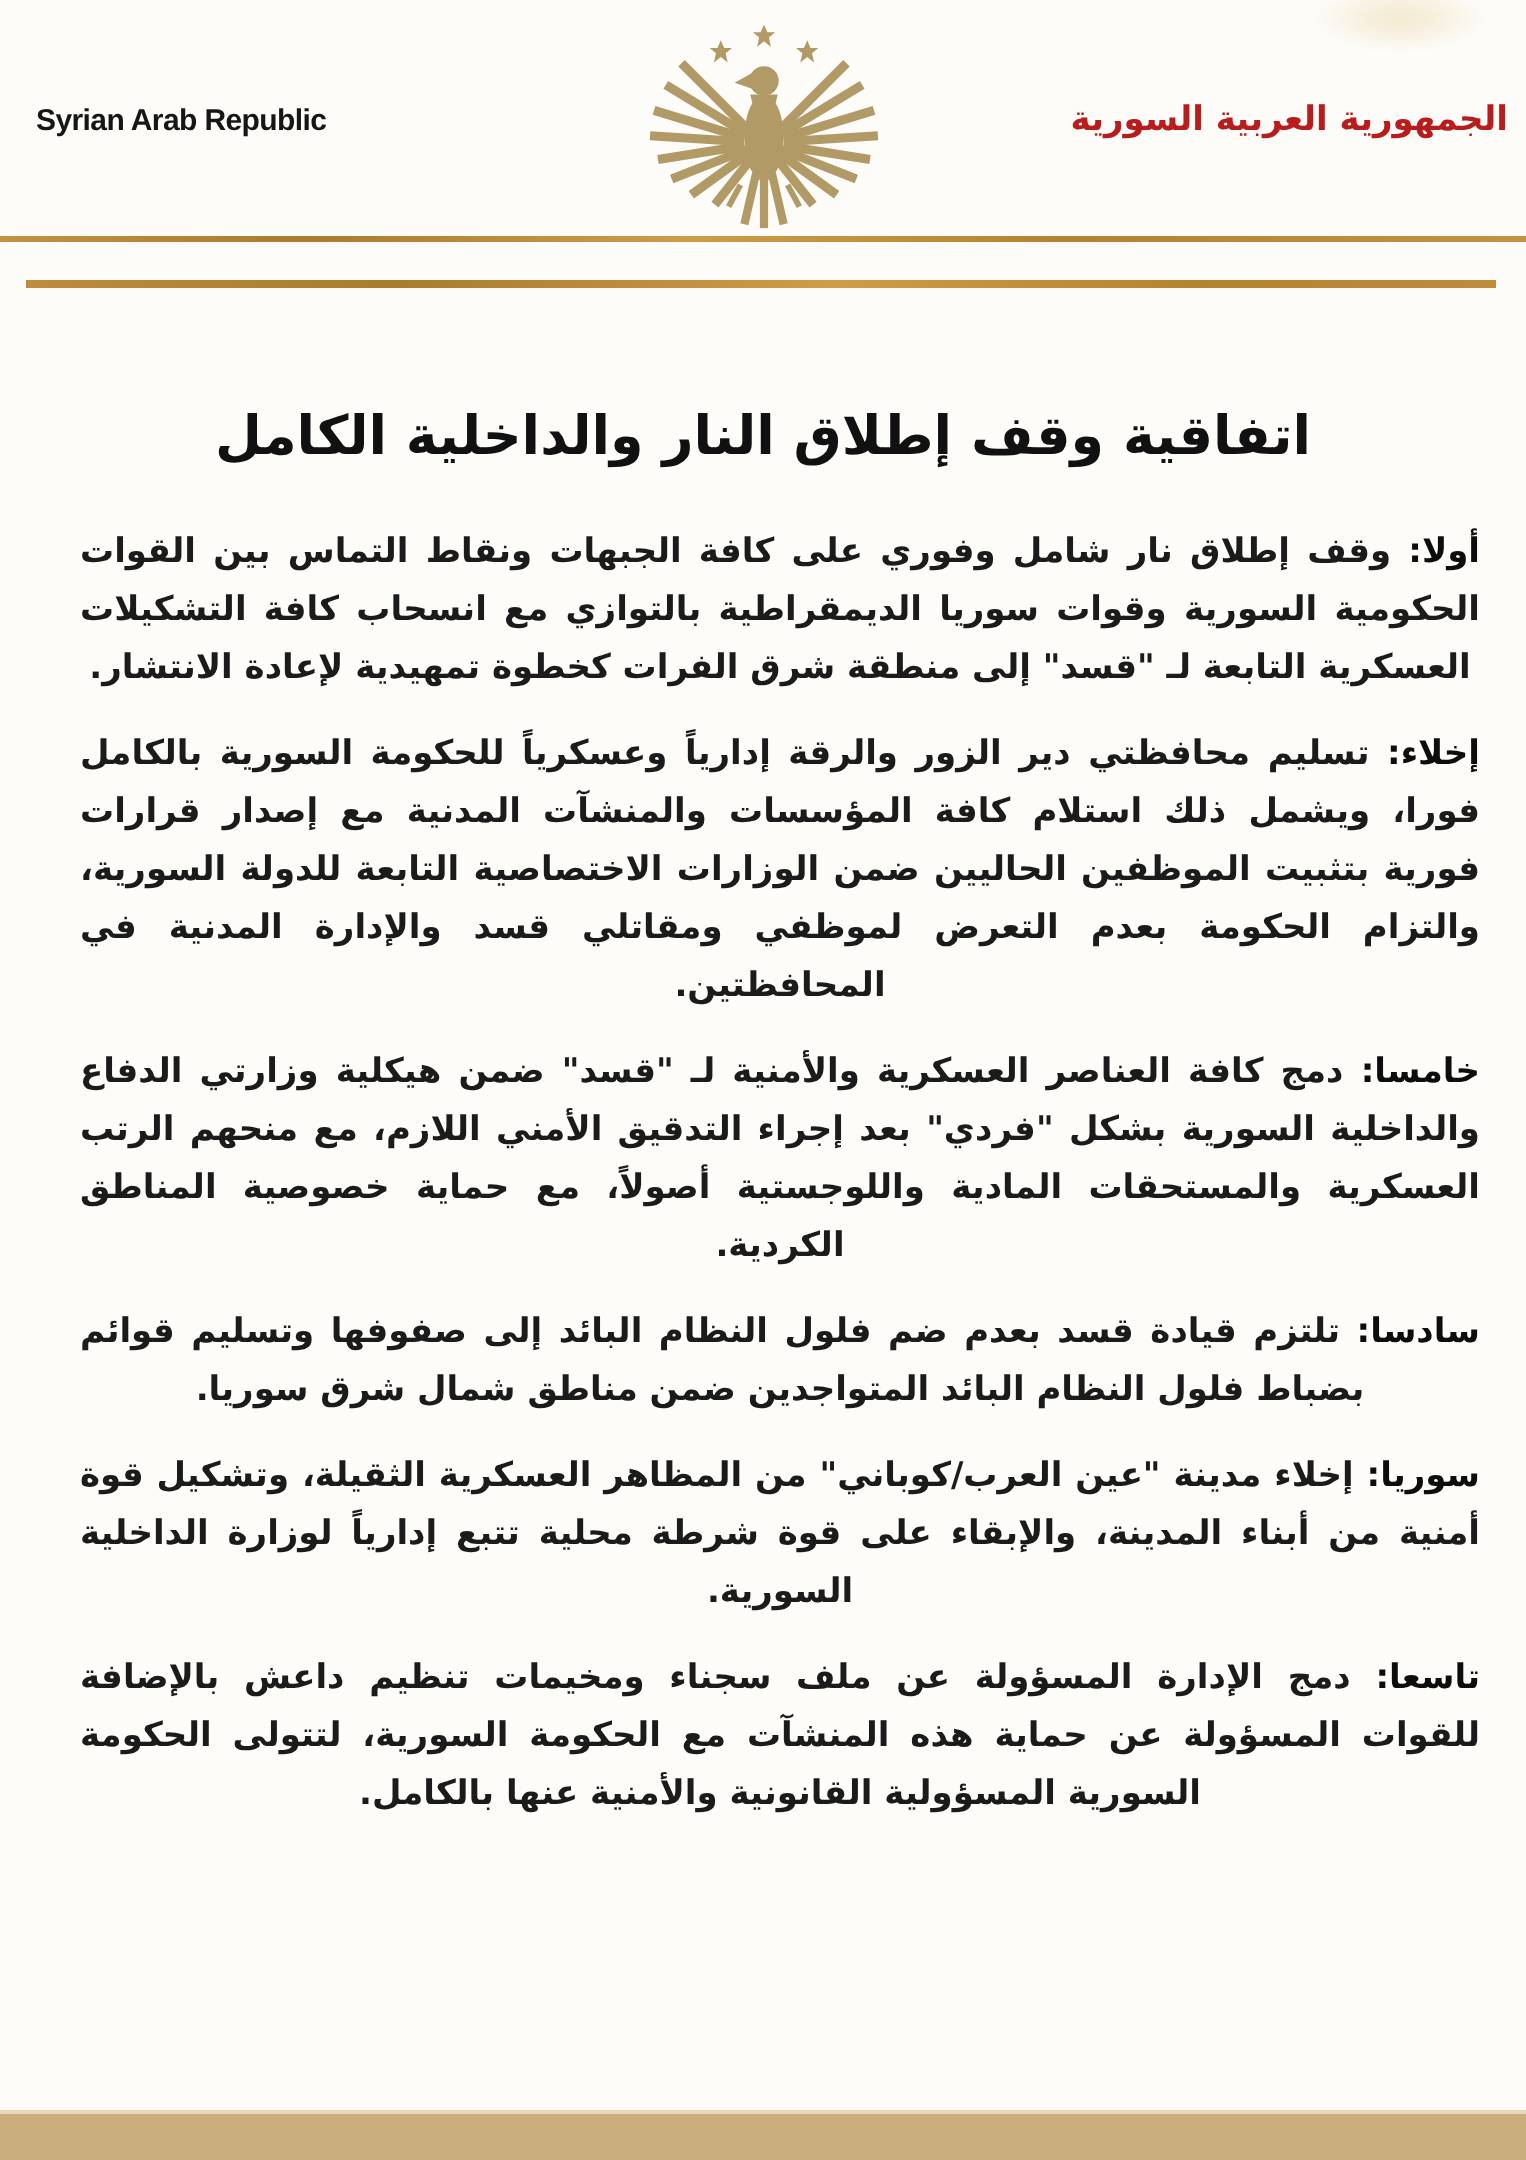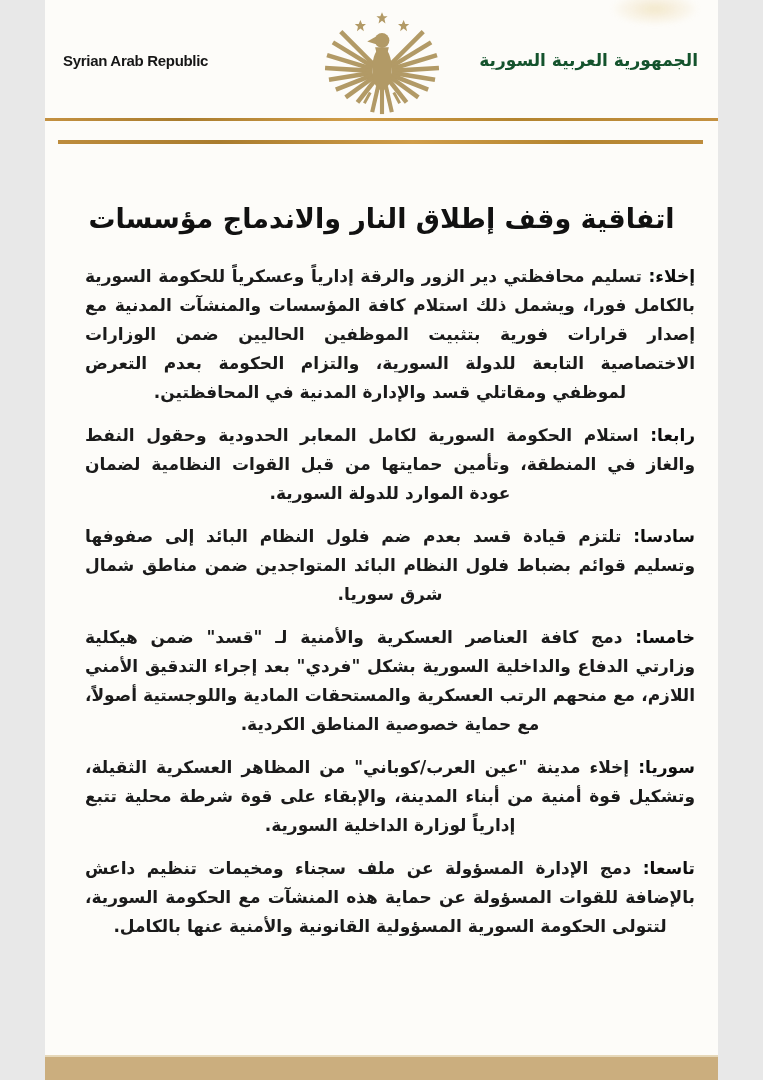--- a/index.html
+++ b/index.html
@@ -1,42 +1,42 @@
 <!DOCTYPE html>
 <html lang="ar"><head>
 <meta charset="utf-8">
 <style>
   html, body { margin: 0; padding: 0; background: #e8e8e8; }
   .page {
     position: relative;
-    width: 673px;
+    width: 763px;
     height: 1080px;
     margin: 0 auto;
     background: #fdfcf9;
     overflow: hidden;
     font-family: "DejaVu Sans", sans-serif;
   }
 
   
   .header-left {
     position: absolute;
     top: 52px; left: 18px;
     font-size: 15px;
     font-weight: 700;
     color: #161616;
     letter-spacing: -0.3px;
     font-family: "Liberation Sans", "DejaVu Sans", sans-serif;
   }
   .header-right {
     position: absolute;
-    top: 50px; right: 20px;
+    top: 50px; right: 9px;
     direction: rtl;
     font-size: 17px;
     font-weight: 700;
-    color: #14532d;
+    color: #b91c1c;
   }
   .emblem {
     position: absolute;
     top: 10px; left: 50%;
     transform: translateX(-50%);
     width: 124px; height: 108px;
   }
   .smudge {
     position: absolute;
     top: -8px; right: 18px;
@@ -149,31 +149,31 @@
 
     <g stroke-width="3" stroke-linecap="butt">
       <line x1="50" y1="84" x2="44" y2="95"></line>
       <line x1="74" y1="84" x2="80" y2="95"></line>
     </g>
   </svg>
 
   <div class="gold-line-1"></div>
   <div class="gold-line-2"></div>
 
-  <div class="doc-title">اتفاقية وقف إطلاق النار والاندماج مؤسسات</div>
+  <div class="doc-title">اتفاقية وقف إطلاق النار والداخلية الكامل</div>
 
   <div class="content">
+    <p><span class="lead">أولا:</span>
+      <span>وقف إطلاق نار شامل وفوري على كافة الجبهات ونقاط التماس بين القوات الحكومية السورية وقوات سوريا الديمقراطية بالتوازي مع انسحاب كافة التشكيلات العسكرية التابعة لـ "قسد" إلى منطقة شرق الفرات كخطوة تمهيدية لإعادة الانتشار.</span></p>
     <p><span class="lead">إخلاء:</span>
       <span>تسليم محافظتي دير الزور والرقة إدارياً وعسكرياً للحكومة السورية بالكامل فورا، ويشمل ذلك استلام كافة المؤسسات والمنشآت المدنية مع إصدار قرارات فورية بتثبيت الموظفين الحاليين ضمن الوزارات الاختصاصية التابعة للدولة السورية، والتزام الحكومة بعدم التعرض لموظفي ومقاتلي قسد والإدارة المدنية في المحافظتين.</span></p>
-    <p><span class="lead">رابعا:</span>
-      <span>استلام الحكومة السورية لكامل المعابر الحدودية وحقول النفط والغاز في المنطقة، وتأمين حمايتها من قبل القوات النظامية لضمان عودة الموارد للدولة السورية.</span></p>
+    <p><span class="lead">خامسا:</span>
+      <span>دمج كافة العناصر العسكرية والأمنية لـ "قسد" ضمن هيكلية وزارتي الدفاع والداخلية السورية بشكل "فردي" بعد إجراء التدقيق الأمني اللازم، مع منحهم الرتب العسكرية والمستحقات المادية واللوجستية أصولاً، مع حماية خصوصية المناطق الكردية.</span></p>
     <p><span class="lead">سادسا:</span>
       <span>تلتزم قيادة قسد بعدم ضم فلول النظام البائد إلى صفوفها وتسليم قوائم بضباط فلول النظام البائد المتواجدين ضمن مناطق شمال شرق سوريا.</span></p>
-    <p><span class="lead">خامسا:</span>
-      <span>دمج كافة العناصر العسكرية والأمنية لـ "قسد" ضمن هيكلية وزارتي الدفاع والداخلية السورية بشكل "فردي" بعد إجراء التدقيق الأمني اللازم، مع منحهم الرتب العسكرية والمستحقات المادية واللوجستية أصولاً، مع حماية خصوصية المناطق الكردية.</span></p>
     <p><span class="lead">سوريا:</span>
       <span>إخلاء مدينة "عين العرب/كوباني" من المظاهر العسكرية الثقيلة، وتشكيل قوة أمنية من أبناء المدينة، والإبقاء على قوة شرطة محلية تتبع إدارياً لوزارة الداخلية السورية.</span></p>
     <p><span class="lead">تاسعا:</span>
       <span>دمج الإدارة المسؤولة عن ملف سجناء ومخيمات تنظيم داعش بالإضافة للقوات المسؤولة عن حماية هذه المنشآت مع الحكومة السورية، لتتولى الحكومة السورية المسؤولية القانونية والأمنية عنها بالكامل.</span></p>
   </div>
 
   <div class="footer-band"></div>
 </div>
 
 </body></html>

